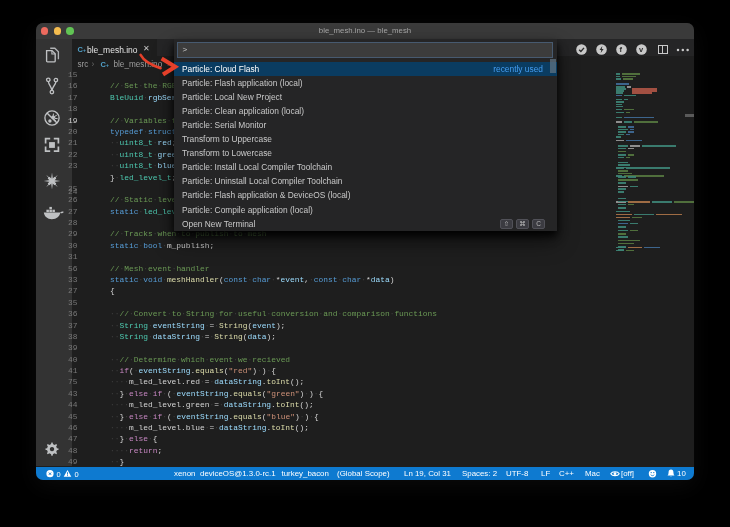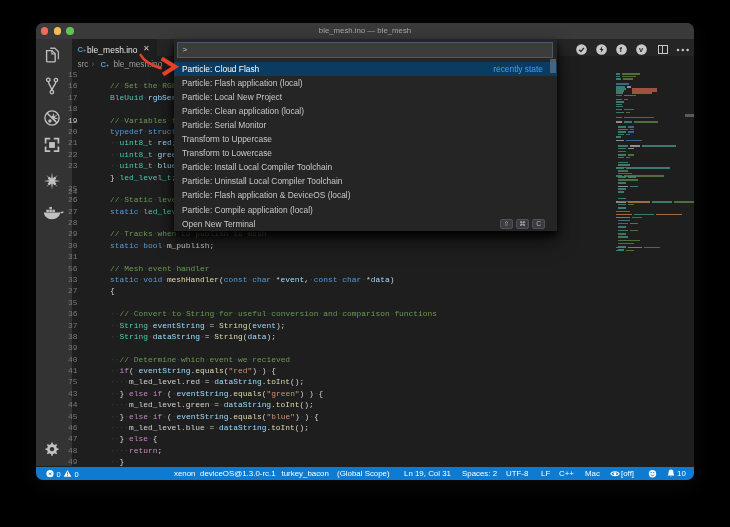--- a/index.html
+++ b/index.html
@@ -371,21 +371,21 @@
         <path d="M2.7,7.6 c0.9,1.4 2.7,1.4 3.6,0" stroke="#0e7ad0" stroke-width="0.9" fill="none"></path>
       </svg></span>
   <span style="left:631px"><svg width="8" height="13.5" viewBox="0 0 8 13.5">
         <path d="M4,2.6 c1.6,0 2.4,1.2 2.4,2.6 l0.3,2.2 l0.8,1 h-7 l0.8,-1 l0.3,-2.2 c0,-1.4 0.8,-2.6 2.4,-2.6 z M3.2,8.9 a0.9,0.9 0 0 0 1.6,0 z" fill="#fff"></path>
       </svg></span>
   <span style="left:641px">10</span>
 </div>
 
 <div id="palette">
   <div id="pinput">&gt;</div>
-<div class="prow sel" style="top:22.5px">Particle: Cloud Flash<span class="ru">recently state</span></div>
+<div class="prow sel" style="top:22.5px">Particle: Cloud Flash<span class="ru">recently used</span></div>
 <div class="prow" style="top:36.6px">Particle: Flash application (local)</div>
 <div class="prow" style="top:50.7px">Particle: Local New Project</div>
 <div class="prow" style="top:64.8px">Particle: Clean application (local)</div>
 <div class="prow" style="top:78.9px">Particle: Serial Monitor</div>
 <div class="prow" style="top:93.0px">Transform to Uppercase</div>
 <div class="prow" style="top:107.1px">Transform to Lowercase</div>
 <div class="prow" style="top:121.2px">Particle: Install Local Compiler Toolchain</div>
 <div class="prow" style="top:135.3px">Particle: Uninstall Local Compiler Toolchain</div>
 <div class="prow" style="top:149.4px">Particle: Flash application &amp; DeviceOS (local)</div>
 <div class="prow" style="top:177.6px">Open New Terminal<span class="keys"><b>⇧</b><b>⌘</b><b>C</b></span></div>

